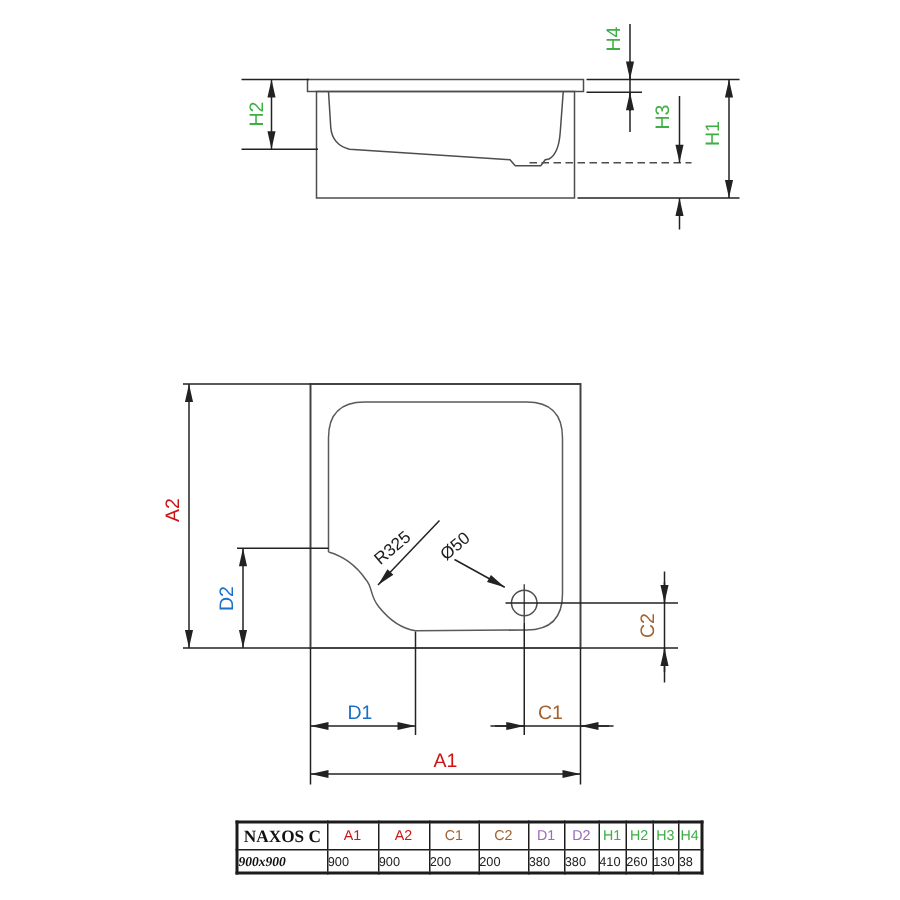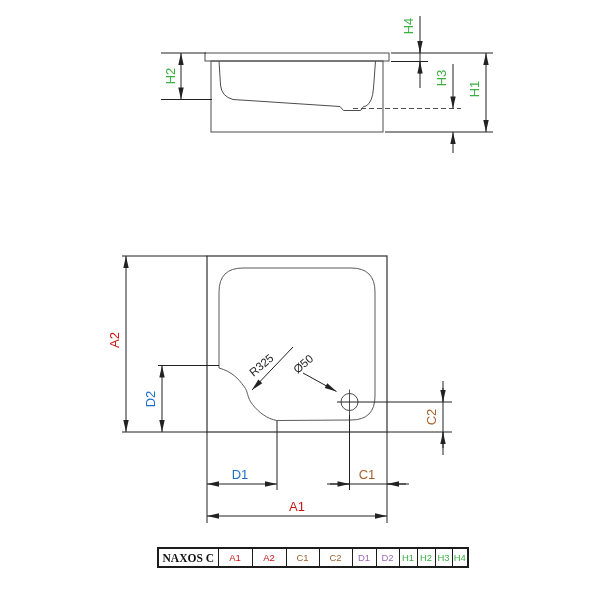--- a/index.html
+++ b/index.html
@@ -159,16 +159,29 @@
     <th class="col-hdr col-a">A2</th>
     <th class="col-hdr col-c">C1</th>
     <th class="col-hdr col-c">C2</th>
     <th class="col-hdr col-d">D1</th>
     <th class="col-hdr col-d">D2</th>
     <th class="col-hdr col-h">H1</th>
     <th class="col-hdr col-h">H2</th>
     <th class="col-hdr col-h">H3</th>
     <th class="col-hdr col-h">H4</th>
   </tr>
+  <tr class="val">
+    <td class="size-cell">900x900</td>
+    <td class="val-cell">900</td>
+    <td class="val-cell">900</td>
+    <td class="val-cell">200</td>
+    <td class="val-cell">200</td>
+    <td class="val-cell">380</td>
+    <td class="val-cell">380</td>
+    <td class="val-cell">410</td>
+    <td class="val-cell">260</td>
+    <td class="val-cell">130</td>
+    <td class="val-cell">38</td>
+  </tr>
 </tbody>
     </table>
 
 </div>
 
 </body></html>

